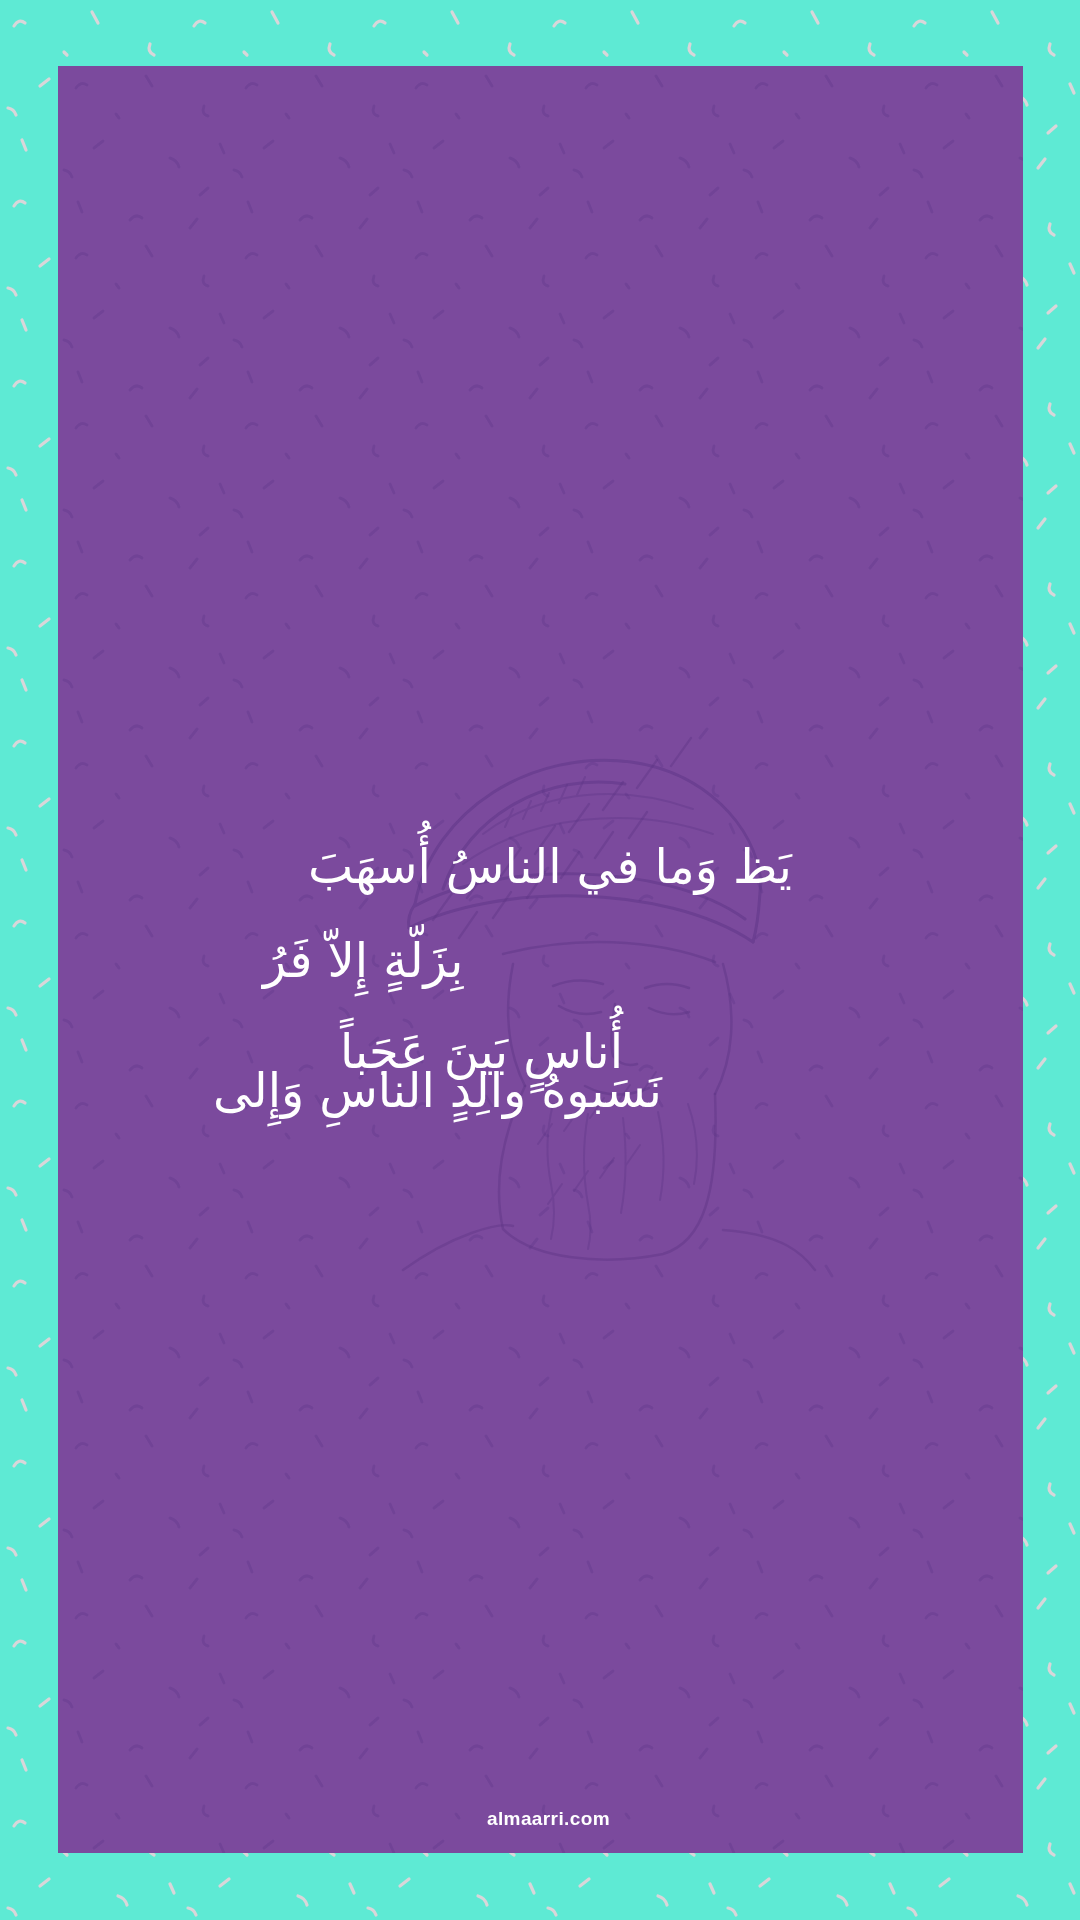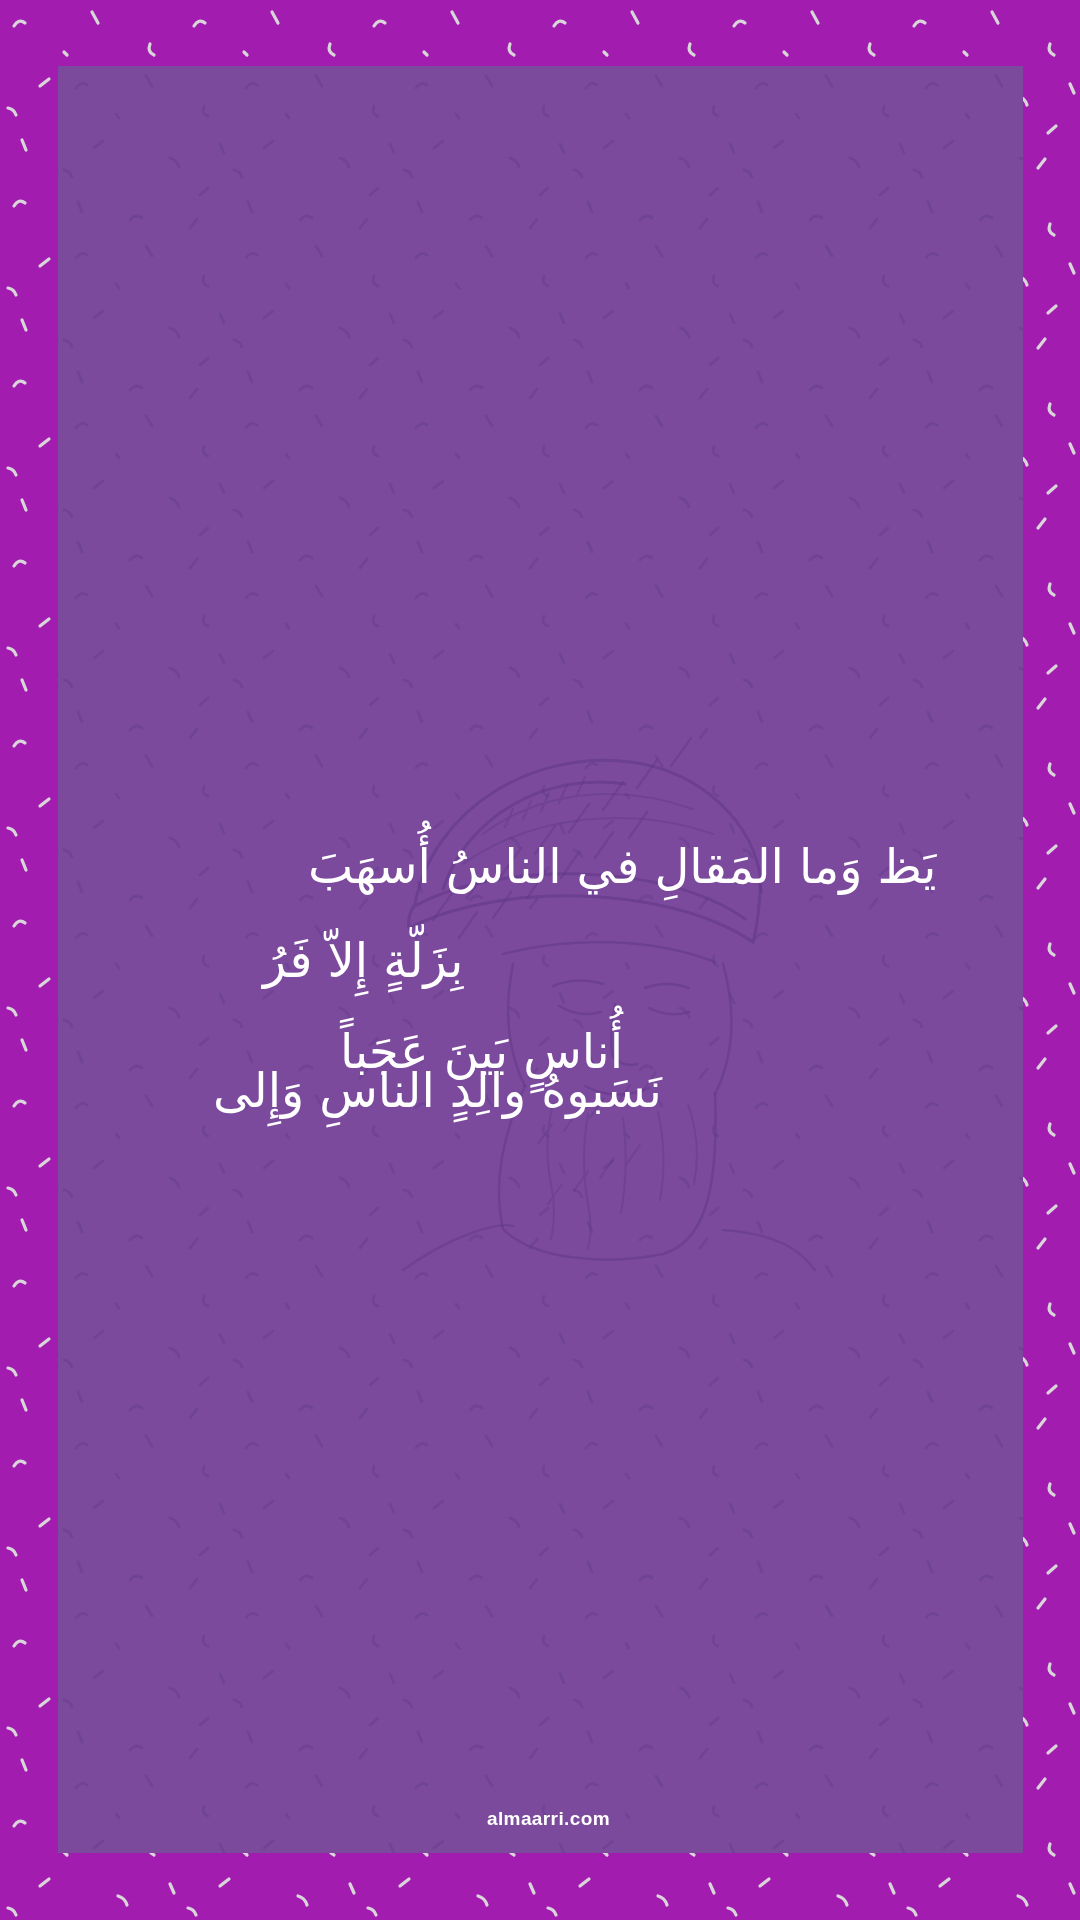--- a/index.html
+++ b/index.html
@@ -1,21 +1,21 @@
 <!DOCTYPE html>
 <html><head>
 <meta charset="utf-8">
 <style>
   html, body { margin: 0; padding: 0; background: #e8e6e8; }
   #stage {
     position: relative;
     width: 1080px;
     height: 1920px;
     overflow: hidden;
-    background: #a21caf;
+    background: #5eead4;
     font-family: "DejaVu Sans", sans-serif;
   }
   .bg-texture {
     position: absolute;
     left: 0; top: 0;
     width: 1080px; height: 1920px;
     z-index: 0;
   }
   .card {
     position: absolute;
@@ -178,21 +178,20 @@
           <path d="M360 516 C 420 520, 440 540, 452 556"></path>
         </g>
       </g>
     </svg>
 
     <div class="poem">
       <div class="poem-line line-1">
           <span class="word">أُسهَبَ</span>
           <span class="word">الناسُ</span>
           <span class="word">في</span>
-          <span class="word">المَقالِ</span>
           <span class="word">وَما</span>
           <span class="word">يَظ</span>
         </div>
       <div class="poem-line line-2">
           <span class="word">فَرُ</span>
           <span class="word">إِلاّ</span>
           <span class="word">بِزَلّةٍ</span>
         </div>
       <div class="poem-line line-3">
           <span class="word">عَجَباً</span>

